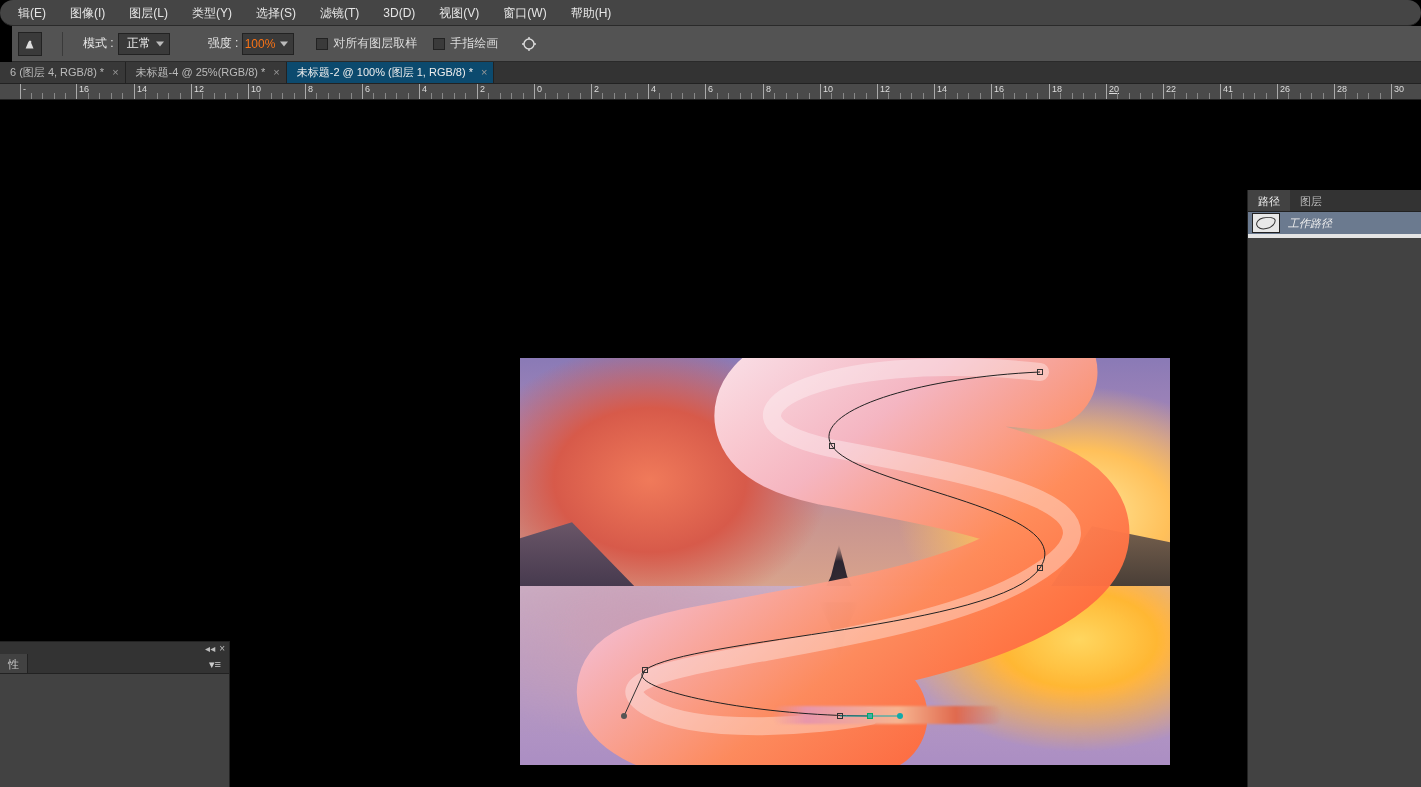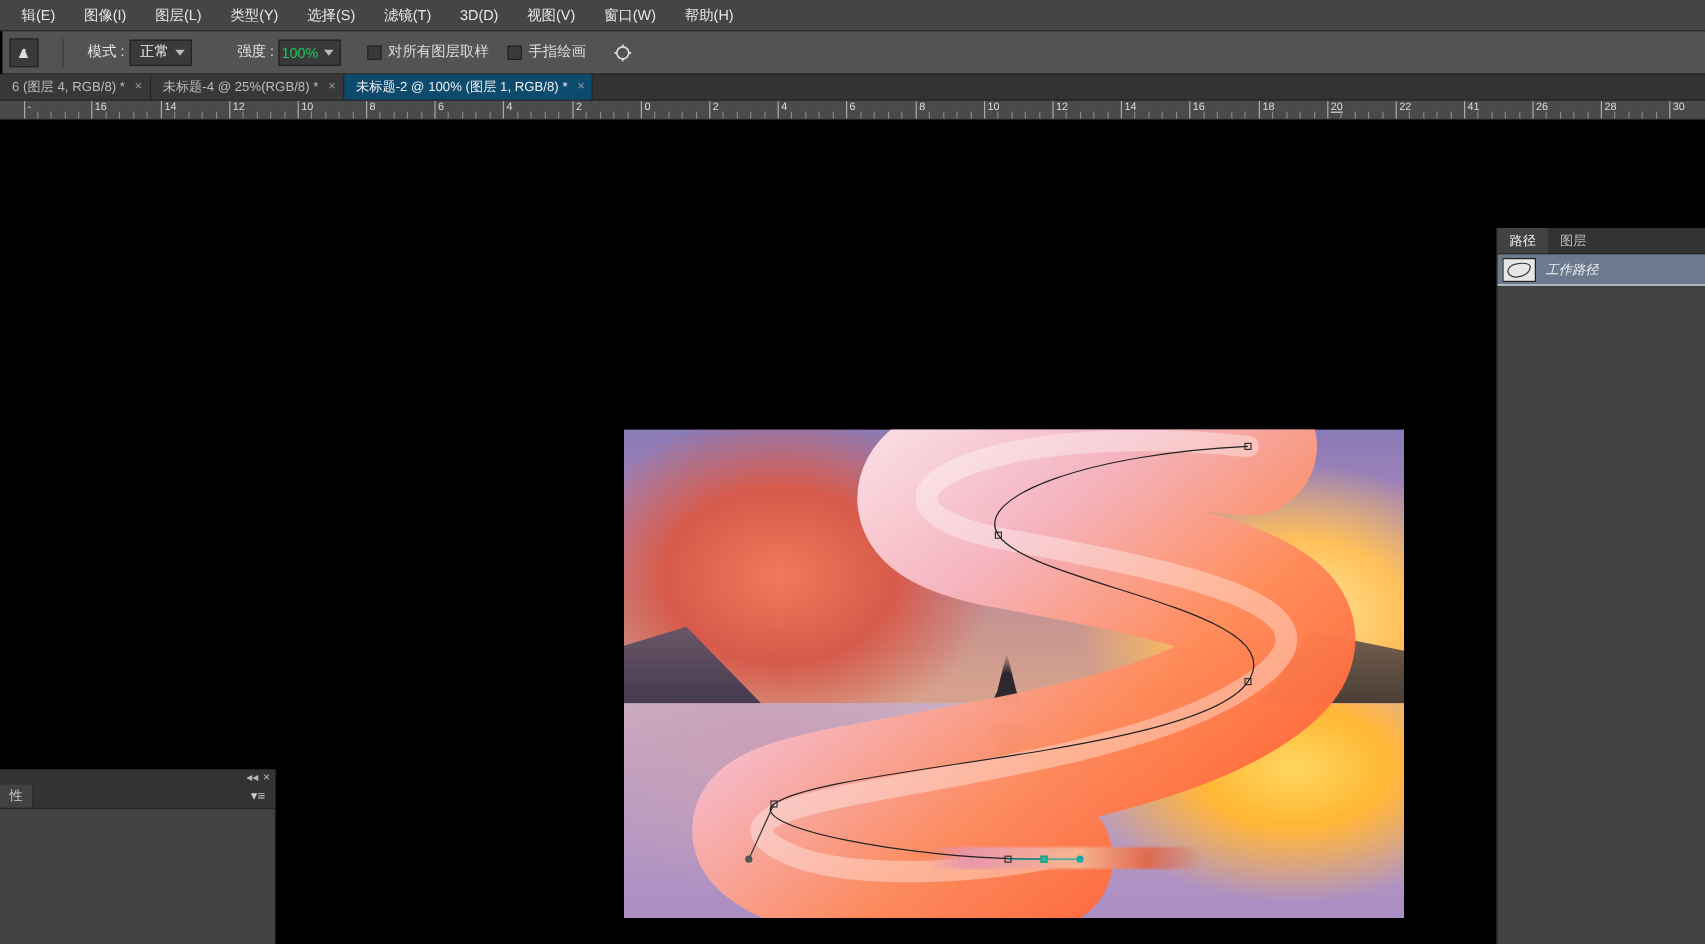--- a/index.html
+++ b/index.html
@@ -14,31 +14,32 @@
   }
 
   
   .menu-bar {
     position: absolute; top: 0; left: 0; right: 0;
     height: 26px;
     background: #454545;
     display: flex; align-items: center;
     padding-left: 6px;
     border-bottom: 1px solid #2a2a2a;
+    border-radius: 13px;
   }
   .menu-item {
     padding: 0 12px;
     line-height: 26px;
     color: #e6e6e6;
     cursor: default;
   }
 
   
   .options-bar {
-    position: absolute; top: 26px; left: 2px; right: 0;
+    position: absolute; top: 26px; left: 12px; right: 0;
     height: 36px;
     background: #535353;
     display: flex; align-items: center;
     padding-left: 6px;
     border-bottom: 1px solid #2a2a2a;
   }
   .tool-icon-box {
     width: 24px; height: 24px;
     background: #3a3a3a;
     border: 1px solid #222;
@@ -54,21 +55,21 @@
   }
   .dropdown::after {
     content: ""; position: absolute; right: 5px; top: 50%;
     width: 0; height: 0; border-left: 4px solid transparent;
     border-right: 4px solid transparent; border-top: 5px solid #bbb;
     transform: translateY(-50%);
   }
   .num-field {
     height: 22px; width: 52px; background: #3a3a3a; border: 1px solid #222;
     display: inline-flex; align-items: center; justify-content: flex-end;
-    padding: 0 18px 0 6px; position: relative; color: #22c55e;
+    padding: 0 18px 0 6px; position: relative; color: #f97316;
   }
   .num-field::after {
     content: ""; position: absolute; right: 5px; top: 50%;
     width: 0; height: 0; border-left: 4px solid transparent;
     border-right: 4px solid transparent; border-top: 5px solid #bbb;
     transform: translateY(-50%);
   }
   .opt-sep { width: 1px; height: 24px; background: #3a3a3a; margin: 0 10px; }
   .chk {
     width: 12px; height: 12px; background: #3a3a3a; border: 1px solid #222;
@@ -224,21 +225,21 @@
     height:22px; background:#333; display:flex;
     border-bottom:1px solid #222;
   }
   .right-tab {
     padding:0 10px; line-height:22px; font-size:11px; color:#bbb;
   }
   .right-tab.active { background:#424242; color:#eee; }
   .path-row {
     display:flex; align-items:center; height:26px;
     background:#6b7a8f; 
-    border-bottom:1px solid #e5e5e5;
+    border-bottom:4px solid #e5e5e5;
     padding-left:4px;
   }
   .path-thumb {
     width:28px; height:20px; background:#e8e8e8;
     border:1px solid #222; margin-right:8px; position:relative;
   }
   .path-thumb::after{
     content:""; position:absolute; left:3px; top:3px; right:3px; bottom:3px;
     border:1px solid #333;
     border-radius:40% 60% 55% 45% / 50% 40% 60% 50%;

